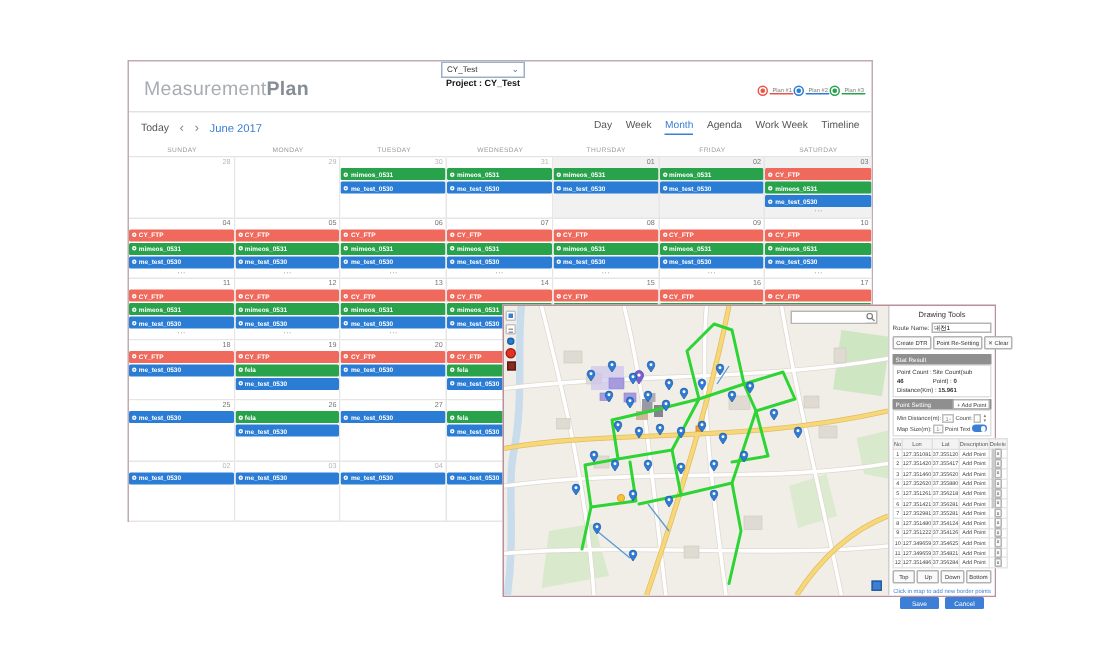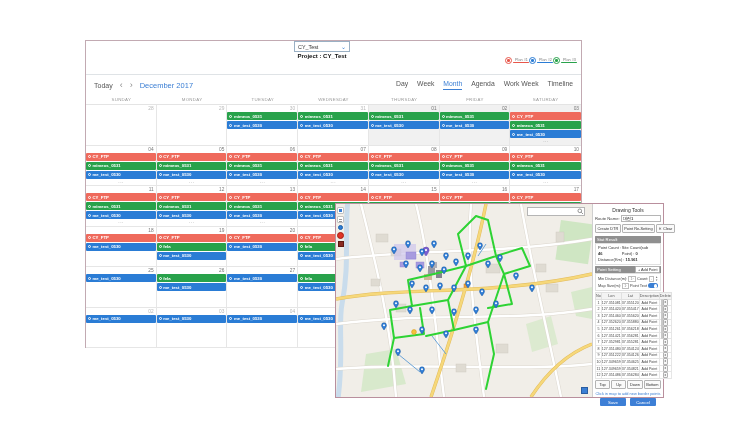--- a/index.html
+++ b/index.html
@@ -95,20 +95,21 @@
   .p-actions{display:flex;justify-content:center;gap:4px;margin-top:2px;}
   .p-act{width:26px;height:8px;background:#3d7fd6;color:#fff;border:none;border-radius:1px;font-size:4.4px;cursor:pointer;}
 </style>
 </head>
 <body>
 
 <div id="stage">
 
   <div class="cal-window">
     <div class="cal-title">
+      <span class="app-title"><span>Measurement</span><b>Plan</b></span>
       <div class="plans" id="plans">
           <div class="plan-u">
             <span class="plan-c" style="border-color:#e8564a">
               <i style="background:#e8564a"></i>
             </span>
   <span class="plan-wrap">
               <em class="plan-lbl">Plan #1</em>
               <i class="plan-line" style="background:#e8564a"></i>
             </span>
           </div>
@@ -130,21 +131,21 @@
               <i class="plan-line" style="background:#28a24b"></i>
             </span>
           </div>
         </div>
     </div>
 
     <div class="cal-toolbar">
       <span class="tb-today">Today</span>
       <span class="tb-chev">‹</span>
       <span class="tb-chev">›</span>
-      <span class="tb-month">December 2017</span>
+      <span class="tb-month">June 2017</span>
       <div class="tb-views" id="views">
           <span class="tb-view">Day</span>
           <span class="tb-view">Week</span>
           <span class="tb-view active">Month</span>
           <span class="tb-view">Agenda</span>
           <span class="tb-view">Work Week</span>
           <span class="tb-view">Timeline</span>
         </div>
     </div>
 

